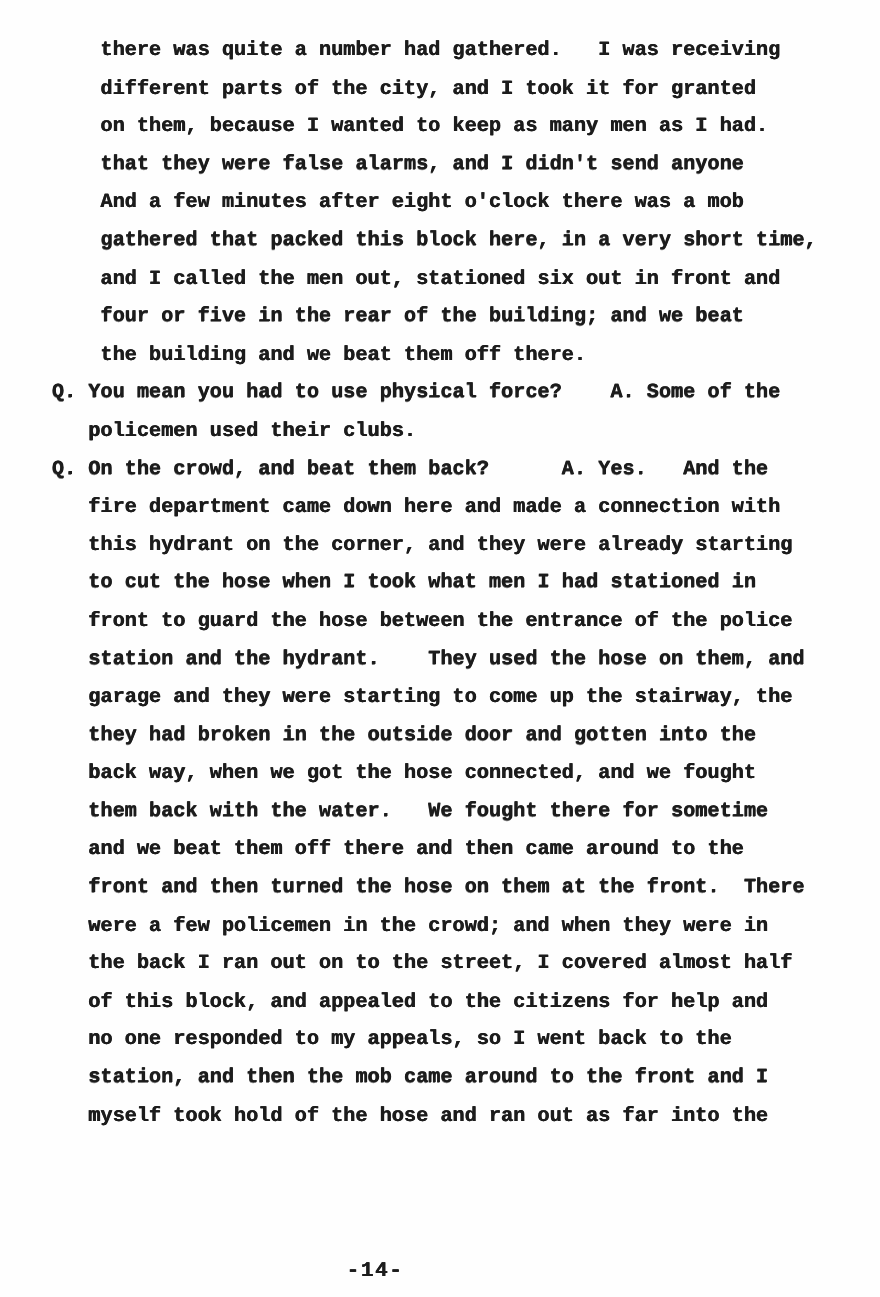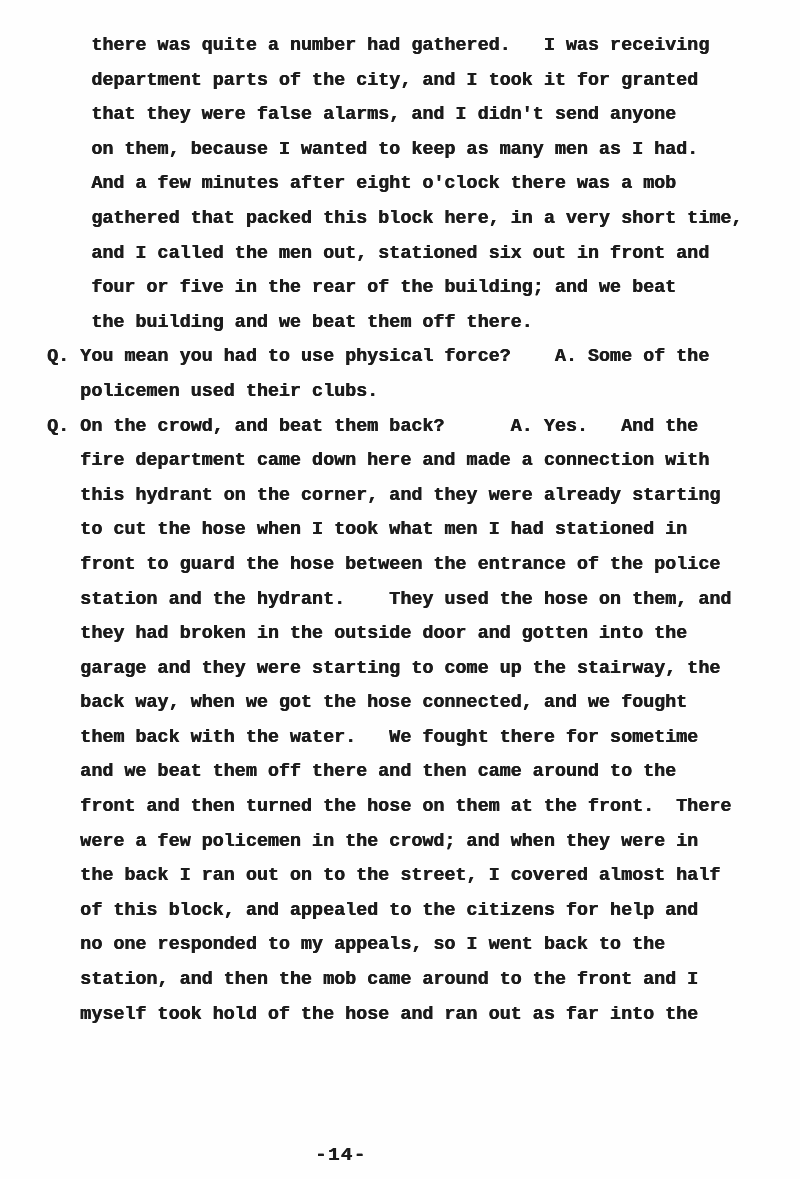--- a/index.html
+++ b/index.html
@@ -39,38 +39,38 @@
     white-space: pre;
     text-shadow: 0.5px 0 0 currentColor, 0 0.4px 0.6px rgba(20,20,20,0.55);
   }
 </style>
 </head>
 <body>
 
 <div class="page">
   <div class="text-block">
       <div class="line">    there was quite a number had gathered.   I was receiving</div>
-      <div class="line">    department parts of the city, and I took it for granted</div>
+      <div class="line">    different parts of the city, and I took it for granted</div>
+      <div class="line">    on them, because I wanted to keep as many men as I had.</div>
       <div class="line">    that they were false alarms, and I didn't send anyone</div>
-      <div class="line">    on them, because I wanted to keep as many men as I had.</div>
       <div class="line">    And a few minutes after eight o'clock there was a mob</div>
       <div class="line">    gathered that packed this block here, in a very short time,</div>
       <div class="line">    and I called the men out, stationed six out in front and</div>
       <div class="line">    four or five in the rear of the building; and we beat</div>
       <div class="line">    the building and we beat them off there.</div>
       <div class="line">Q. You mean you had to use physical force?    A. Some of the</div>
       <div class="line">   policemen used their clubs.</div>
       <div class="line">Q. On the crowd, and beat them back?      A. Yes.   And the</div>
       <div class="line">   fire department came down here and made a connection with</div>
       <div class="line">   this hydrant on the corner, and they were already starting</div>
       <div class="line">   to cut the hose when I took what men I had stationed in</div>
       <div class="line">   front to guard the hose between the entrance of the police</div>
       <div class="line">   station and the hydrant.    They used the hose on them, and</div>
+      <div class="line">   garage and they were starting to come up the stairway, the</div>
       <div class="line">   they had broken in the outside door and gotten into the</div>
-      <div class="line">   garage and they were starting to come up the stairway, the</div>
       <div class="line">   back way, when we got the hose connected, and we fought</div>
       <div class="line">   them back with the water.   We fought there for sometime</div>
       <div class="line">   and we beat them off there and then came around to the</div>
       <div class="line">   front and then turned the hose on them at the front.  There</div>
       <div class="line">   were a few policemen in the crowd; and when they were in</div>
       <div class="line">   the back I ran out on to the street, I covered almost half</div>
       <div class="line">   of this block, and appealed to the citizens for help and</div>
       <div class="line">   no one responded to my appeals, so I went back to the</div>
       <div class="line">   station, and then the mob came around to the front and I</div>
       <div class="line">   myself took hold of the hose and ran out as far into the</div>

